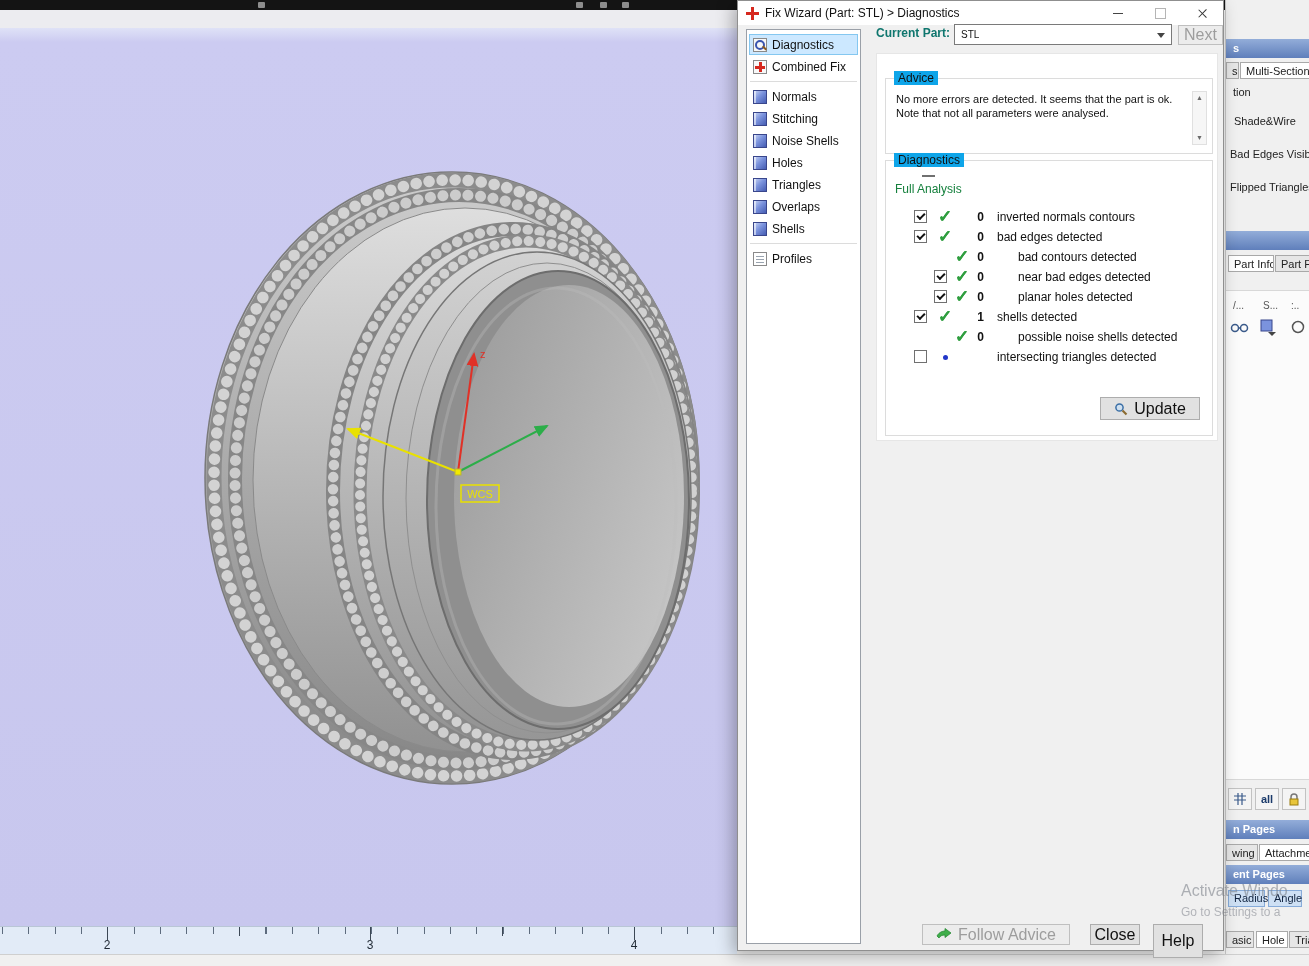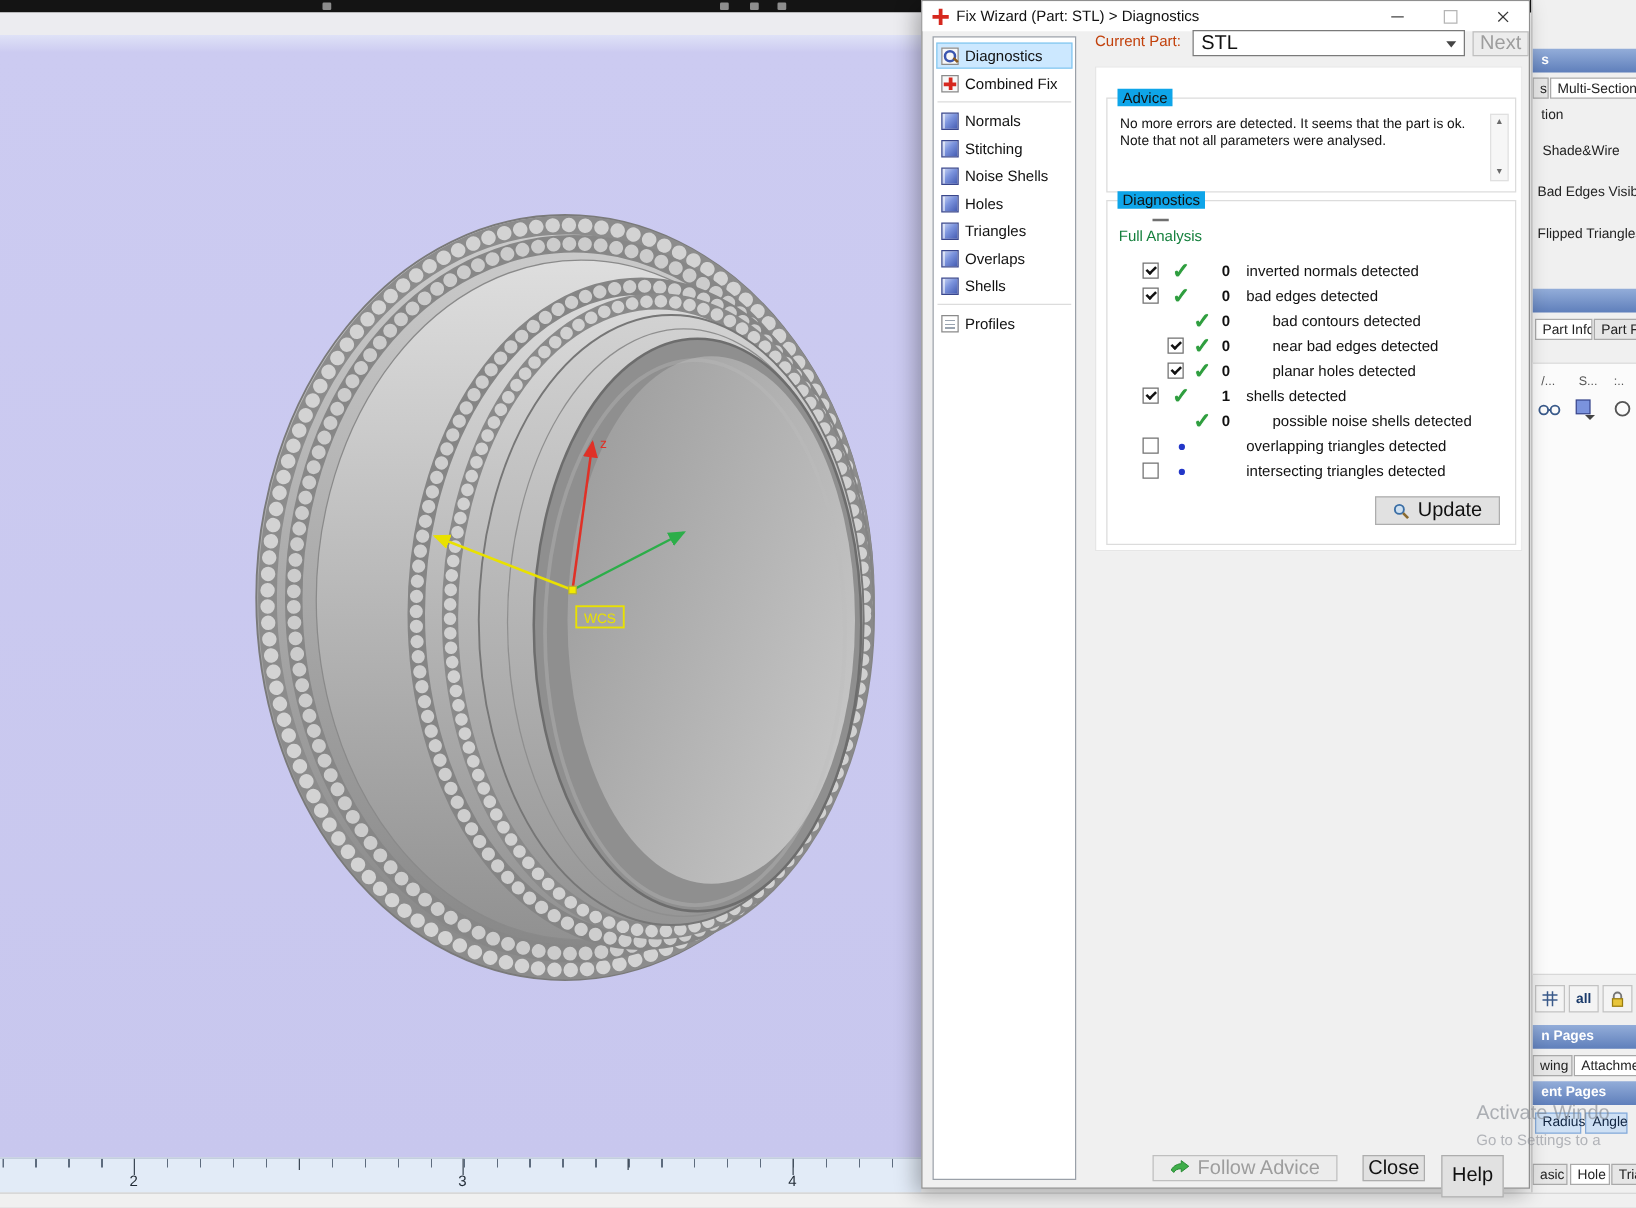--- a/index.html
+++ b/index.html
@@ -78,23 +78,23 @@
   .s-ico.diag::before{content:"";position:absolute;left:1px;top:1px;width:6px;height:6px;border:2px solid #3a55b0;border-radius:50%;}
   .s-ico.diag::after{content:"";position:absolute;left:8px;top:8px;width:5px;height:2px;background:#8a5a20;transform:rotate(45deg);}
   .s-ico.fix{background:#f8f8f8;border:1px solid #8a8a8a;}
   .s-ico.fix::before{content:"";position:absolute;left:5px;top:1px;width:3px;height:10px;background:#d6281e;}
   .s-ico.fix::after{content:"";position:absolute;left:1px;top:5px;width:10px;height:3px;background:#d6281e;}
   .s-ico.prof{background:#fff;border:1px solid #8a8a8a;}
   .s-ico.prof::before{content:"";position:absolute;left:2px;top:3px;right:2px;height:8px;
     background:repeating-linear-gradient(#9aa4b0 0 1px,transparent 1px 3px);}
 
   
-  .cp-label{position:absolute;left:138px;top:25px;font-size:12px;color:#c2410c;}
+  .cp-label{position:absolute;left:138px;top:25px;font-size:12px;color:#0f766e;font-weight:bold;}
   .combo{position:absolute;left:216px;top:23px;width:218px;height:21px;background:#fff;border:1px solid #7a7a7a;
-    box-sizing:border-box;font-size:16px;line-height:19px;padding-left:6px;color:#111;}
+    box-sizing:border-box;font-size:10px;line-height:19px;padding-left:6px;color:#111;}
   .combo .chev{position:absolute;right:6px;top:8px;width:0;height:0;border-left:4px solid transparent;
     border-right:4px solid transparent;border-top:5px solid #444;}
   .btn{position:absolute;background:#e1e1e1;border:1px solid #adadad;box-sizing:border-box;font-size:16px;color:#111;
     display:flex;align-items:center;justify-content:center;cursor:default;}
   .btn.dis{color:#9d9d9d;background:#ececec;border-color:#bfbfbf;}
   .next-btn{left:440px;top:24px;width:45px;height:20px;}
 
   .content-panel{position:absolute;left:138px;top:52px;width:342px;height:388px;background:#fff;border:1px solid #e6e6e6;box-sizing:border-box;}
   .group{position:absolute;border:1px solid #dcdcdc;background:#fff;}
   .group .cap{position:absolute;top:-8px;left:8px;background:#0ea5e9;padding:0 4px;font-size:12px;color:#111;}
@@ -354,21 +354,21 @@
         <div class="cap">Diagnostics</div>
         <div class="fa-row">
           <span class="cb" id="fa-cb"></span>
           <span>Full Analysis</span>
         </div>
         <div class="drows">
             <div class="drow">
               <span class="cb checked"></span>
               <span class="st ok">✓</span>
               <span class="ct">0</span>
-              <span class="dl">inverted normals detected</span>
+              <span class="dl">inverted normals contours</span>
             </div>
             <div class="drow">
               <span class="cb checked"></span>
               <span class="st ok">✓</span>
               <span class="ct">0</span>
               <span class="dl">bad edges detected</span>
             </div>
             <div class="drow ind">
               <span class="st ok">✓</span>
               <span class="ct">0</span>
@@ -389,26 +389,20 @@
             <div class="drow">
               <span class="cb checked"></span>
               <span class="st ok">✓</span>
               <span class="ct">1</span>
               <span class="dl">shells detected</span>
             </div>
             <div class="drow ind">
               <span class="st ok">✓</span>
               <span class="ct">0</span>
               <span class="dl">possible noise shells detected</span>
-            </div>
-            <div class="drow">
-              <span class="cb"></span>
-              <span class="st dot"></span>
-              <span class="ct"></span>
-              <span class="dl">overlapping triangles detected</span>
             </div>
             <div class="drow">
               <span class="cb"></span>
               <span class="st dot"></span>
               <span class="ct"></span>
               <span class="dl">intersecting triangles detected</span>
             </div>
           </div>
         <div class="btn update-btn">
           <svg width="14" height="14">

